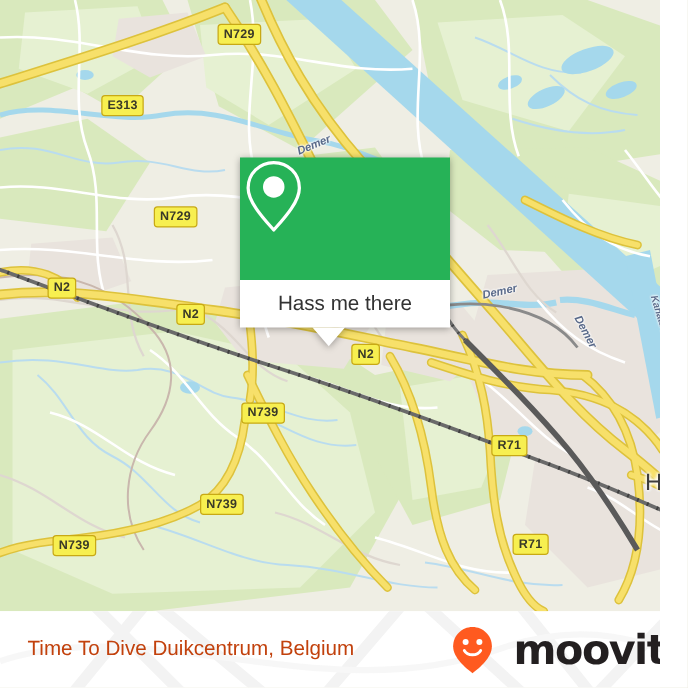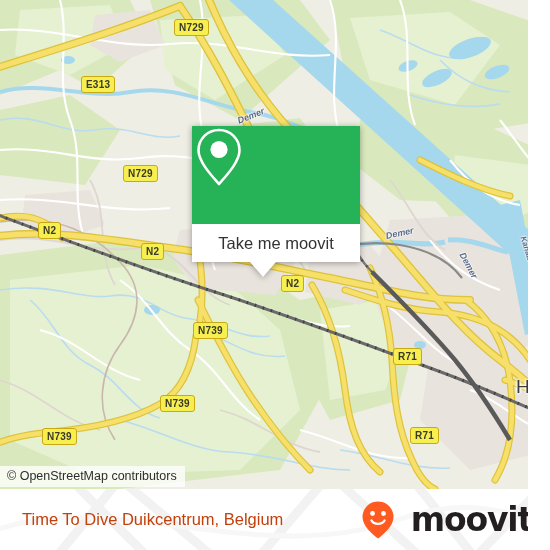--- a/index.html
+++ b/index.html
@@ -298,31 +298,30 @@
 
     <div>
       <div class="maplabel waterlabel" style="left:238px;top:116px;transform:rotate(-22deg);transform-origin:left center;">Demer</div>
       <div class="maplabel waterlabel" style="left:386px;top:231px;transform:rotate(-12deg);transform-origin:left center;">Demer</div>
       <div class="maplabel waterlabel" style="left:462px;top:248px;transform:rotate(62deg);transform-origin:left center;">Demer</div>
       <div class="maplabel waterlabel" style="left:523px;top:232px;transform:rotate(73deg);transform-origin:left center;font-size:8px;">Kanaal Albertkanaal Hasselt</div>
     </div>
 
     <div class="maplabel citylabel" style="left:516px;top:376px;">Hass</div>
 
-    <div id="attribution">© OpenStreetMap contributors</div>
 
     <div id="popup">
       <div id="popup-head">
         <svg width="54" height="62" viewBox="0 0 54 62">
           <path d="M27 4 C15.5 4 6.5 13 6.5 24.3 C6.5 36 20 50 27 58 C34 50 47.5 36 47.5 24.3 C47.5 13 38.5 4 27 4 Z" fill="none" stroke="#ffffff" stroke-width="2.6" stroke-linejoin="round"></path>
           <circle cx="27" cy="23.5" r="8.6" fill="#ffffff"></circle>
         </svg>
       </div>
       <div id="popup-foot">
-        <span>Take me moovit</span>
+        <span>Hass me there</span>
       </div>
       <div id="popup-tail"></div>
     </div>
 
   </div>
 
   <div id="footer">
     <svg id="footer-watermark" width="550" height="130" viewBox="0 0 550 130">
       <g stroke="#e9e9e9" fill="none" stroke-width="9">
         <path d="M30,130 L120,20"></path>

